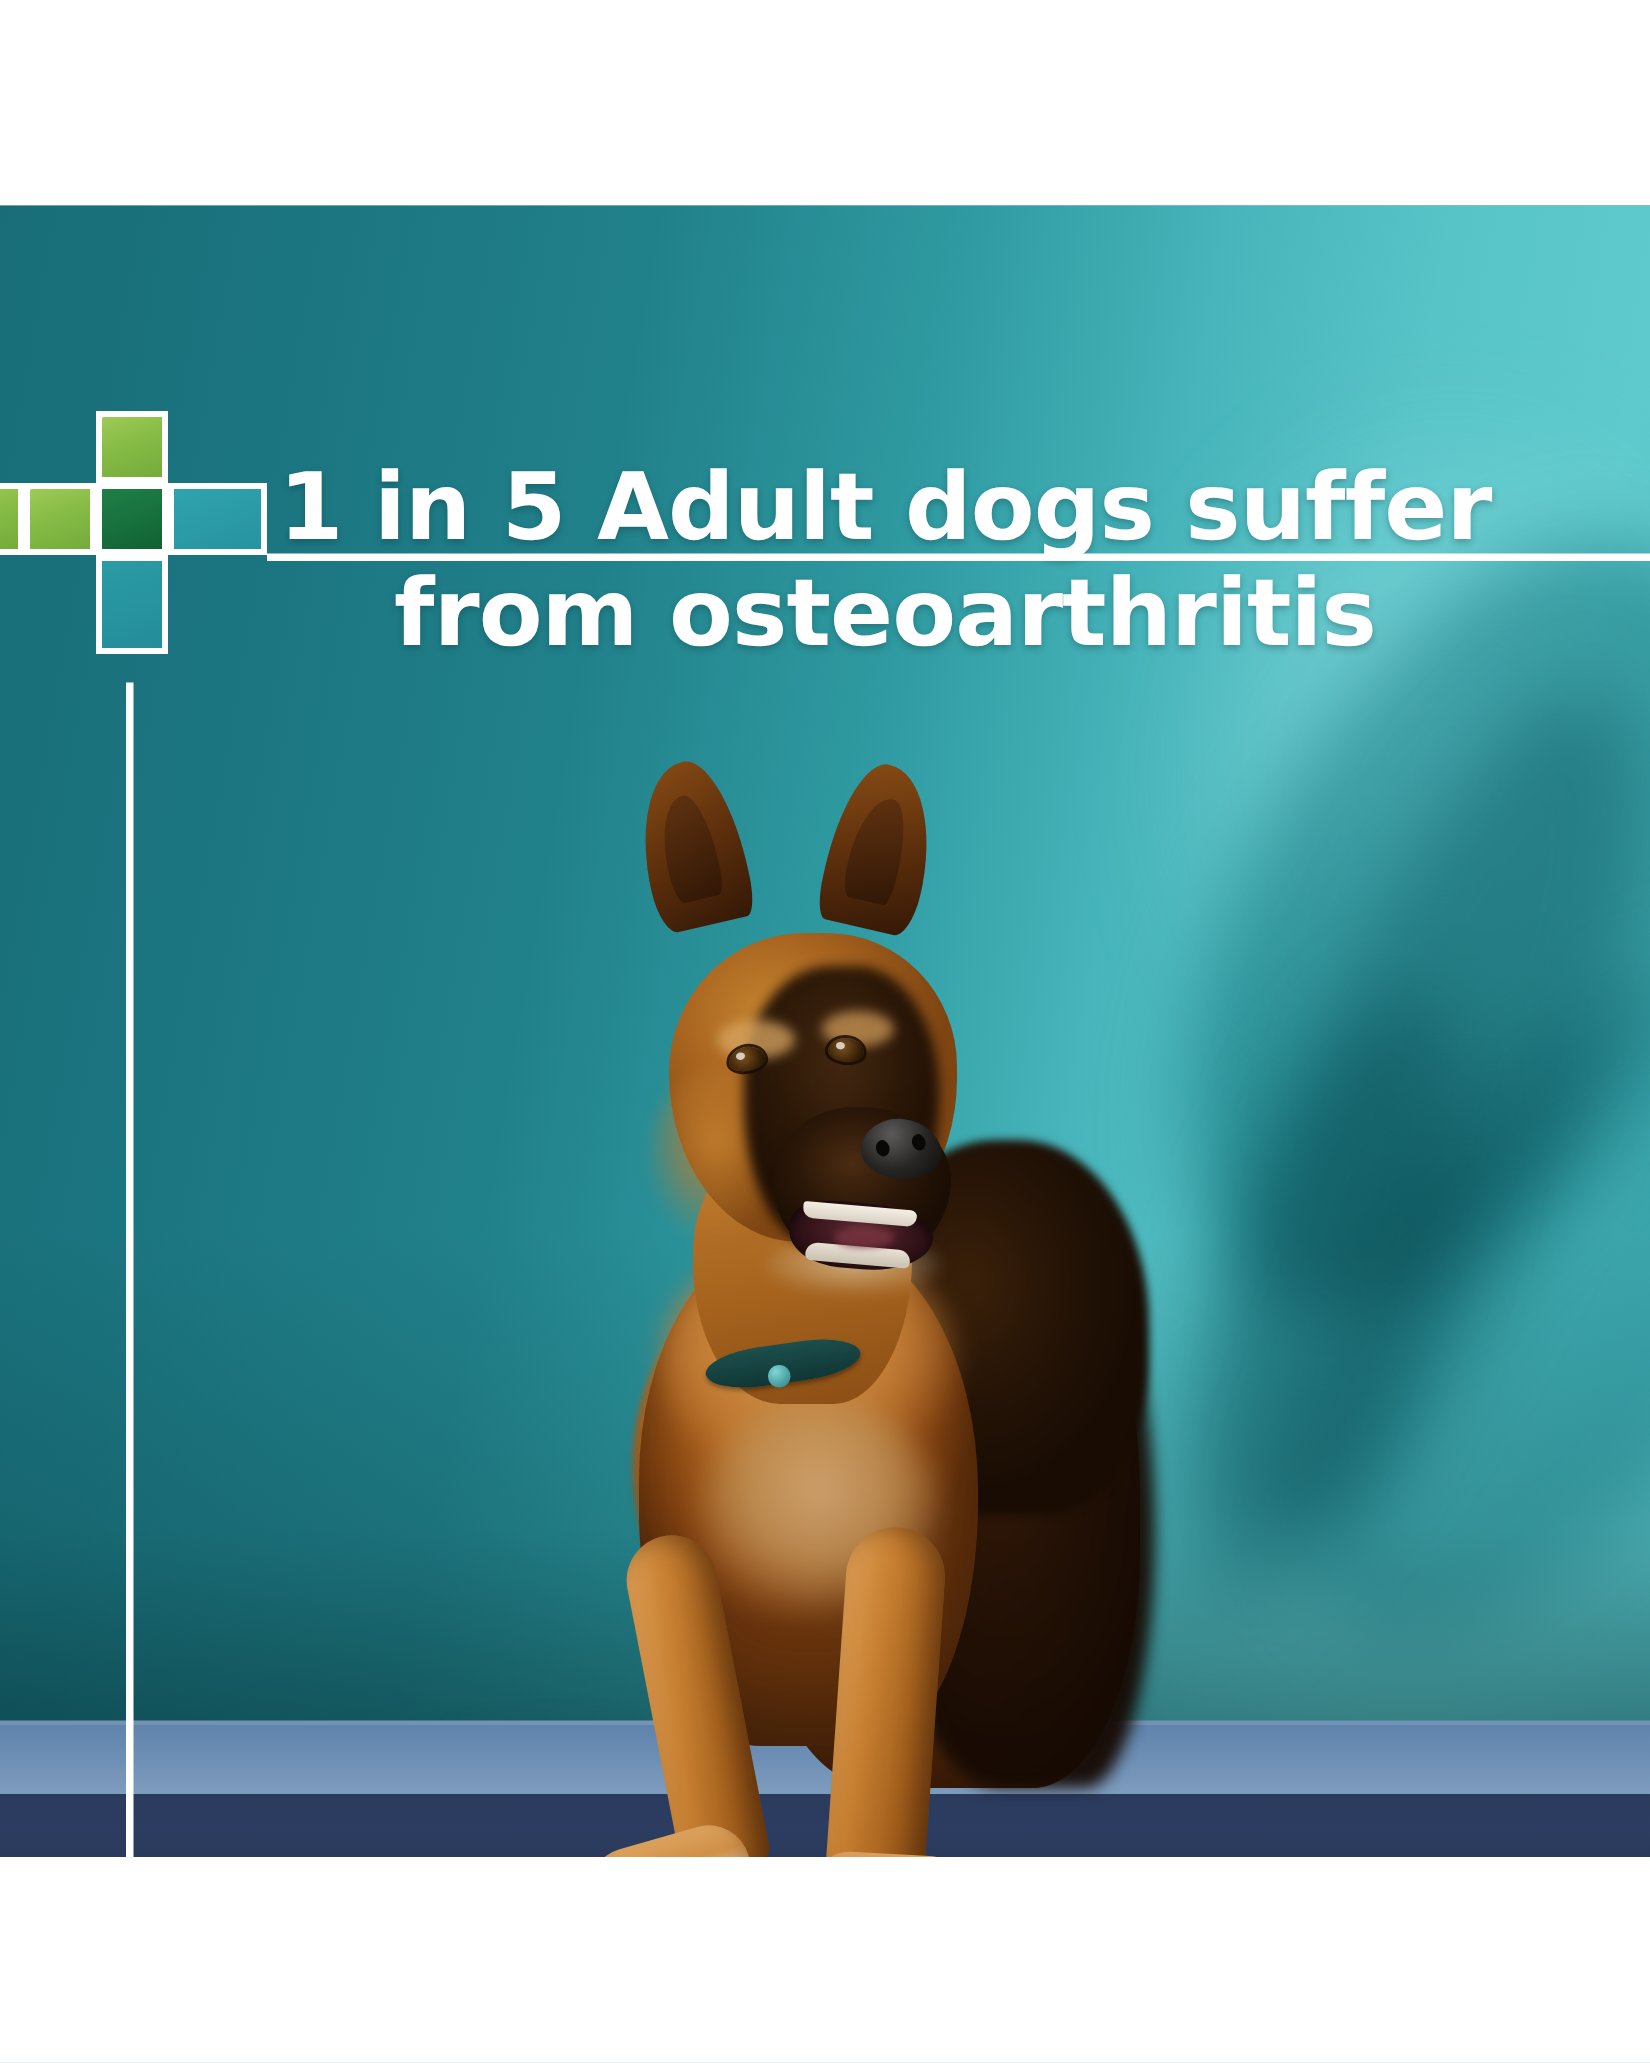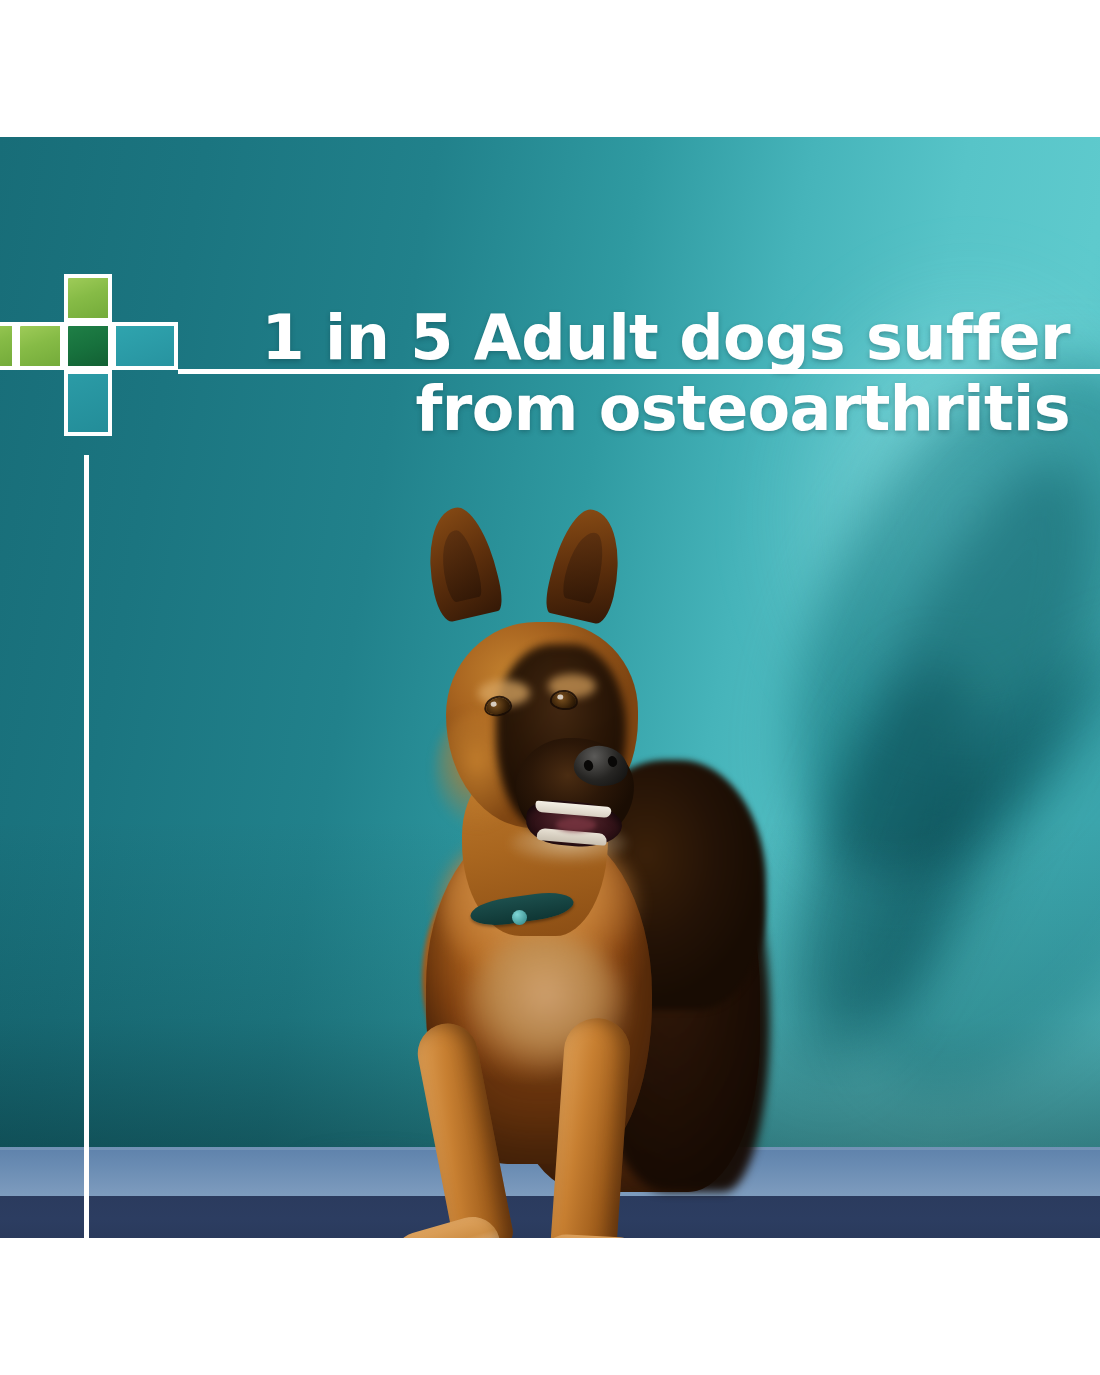--- a/index.html
+++ b/index.html
@@ -322,21 +322,21 @@
   }
   .rule-v {
     position:absolute; left:84px; top:318px;
     width:5px; height:920px; background:#ffffff;
   }
 
   
   #headline {
     position:absolute; left:110px; top:166px;
     width:960px;
-    text-align:right;
+    text-align:center;
     color:#ffffff;
     font-family:"DejaVu Sans", sans-serif;
     font-weight:700;
     font-size:62px;
     line-height:1.14;
     letter-spacing:-0.6px;
     text-shadow:0 2px 5px rgba(8,48,52,.32);
   }
   #headline .l2 { display:block; }
 </style>

